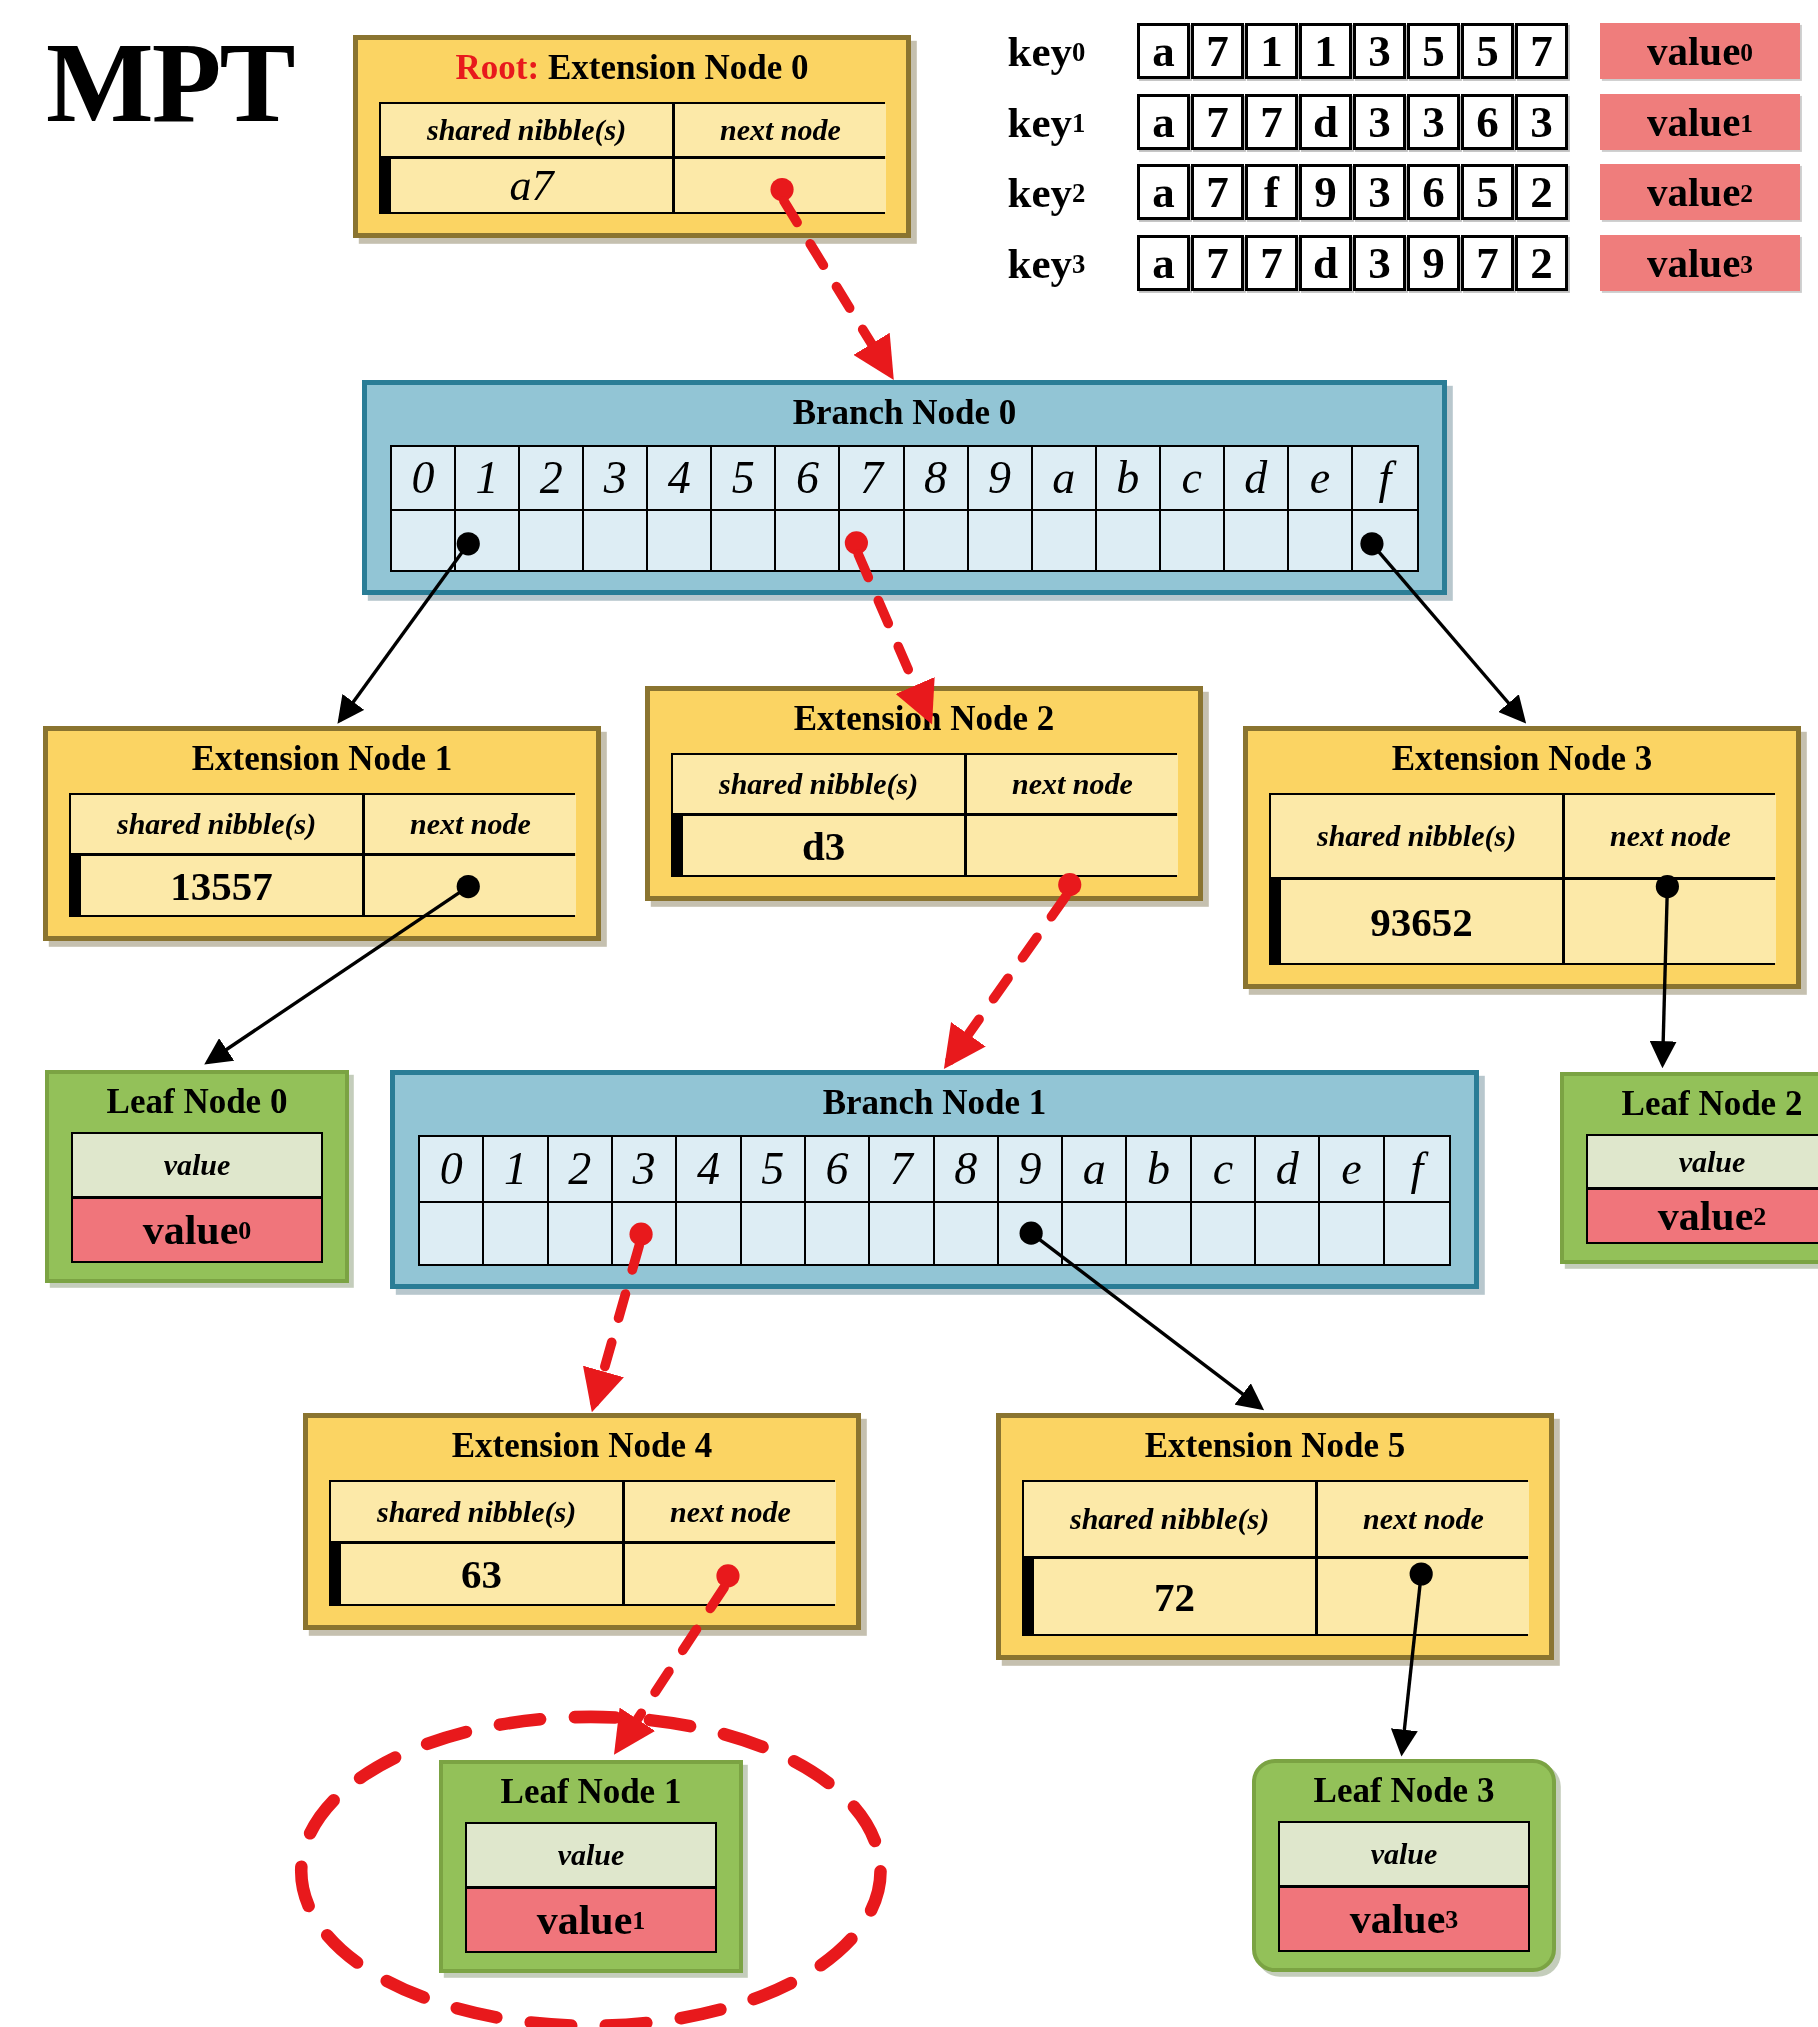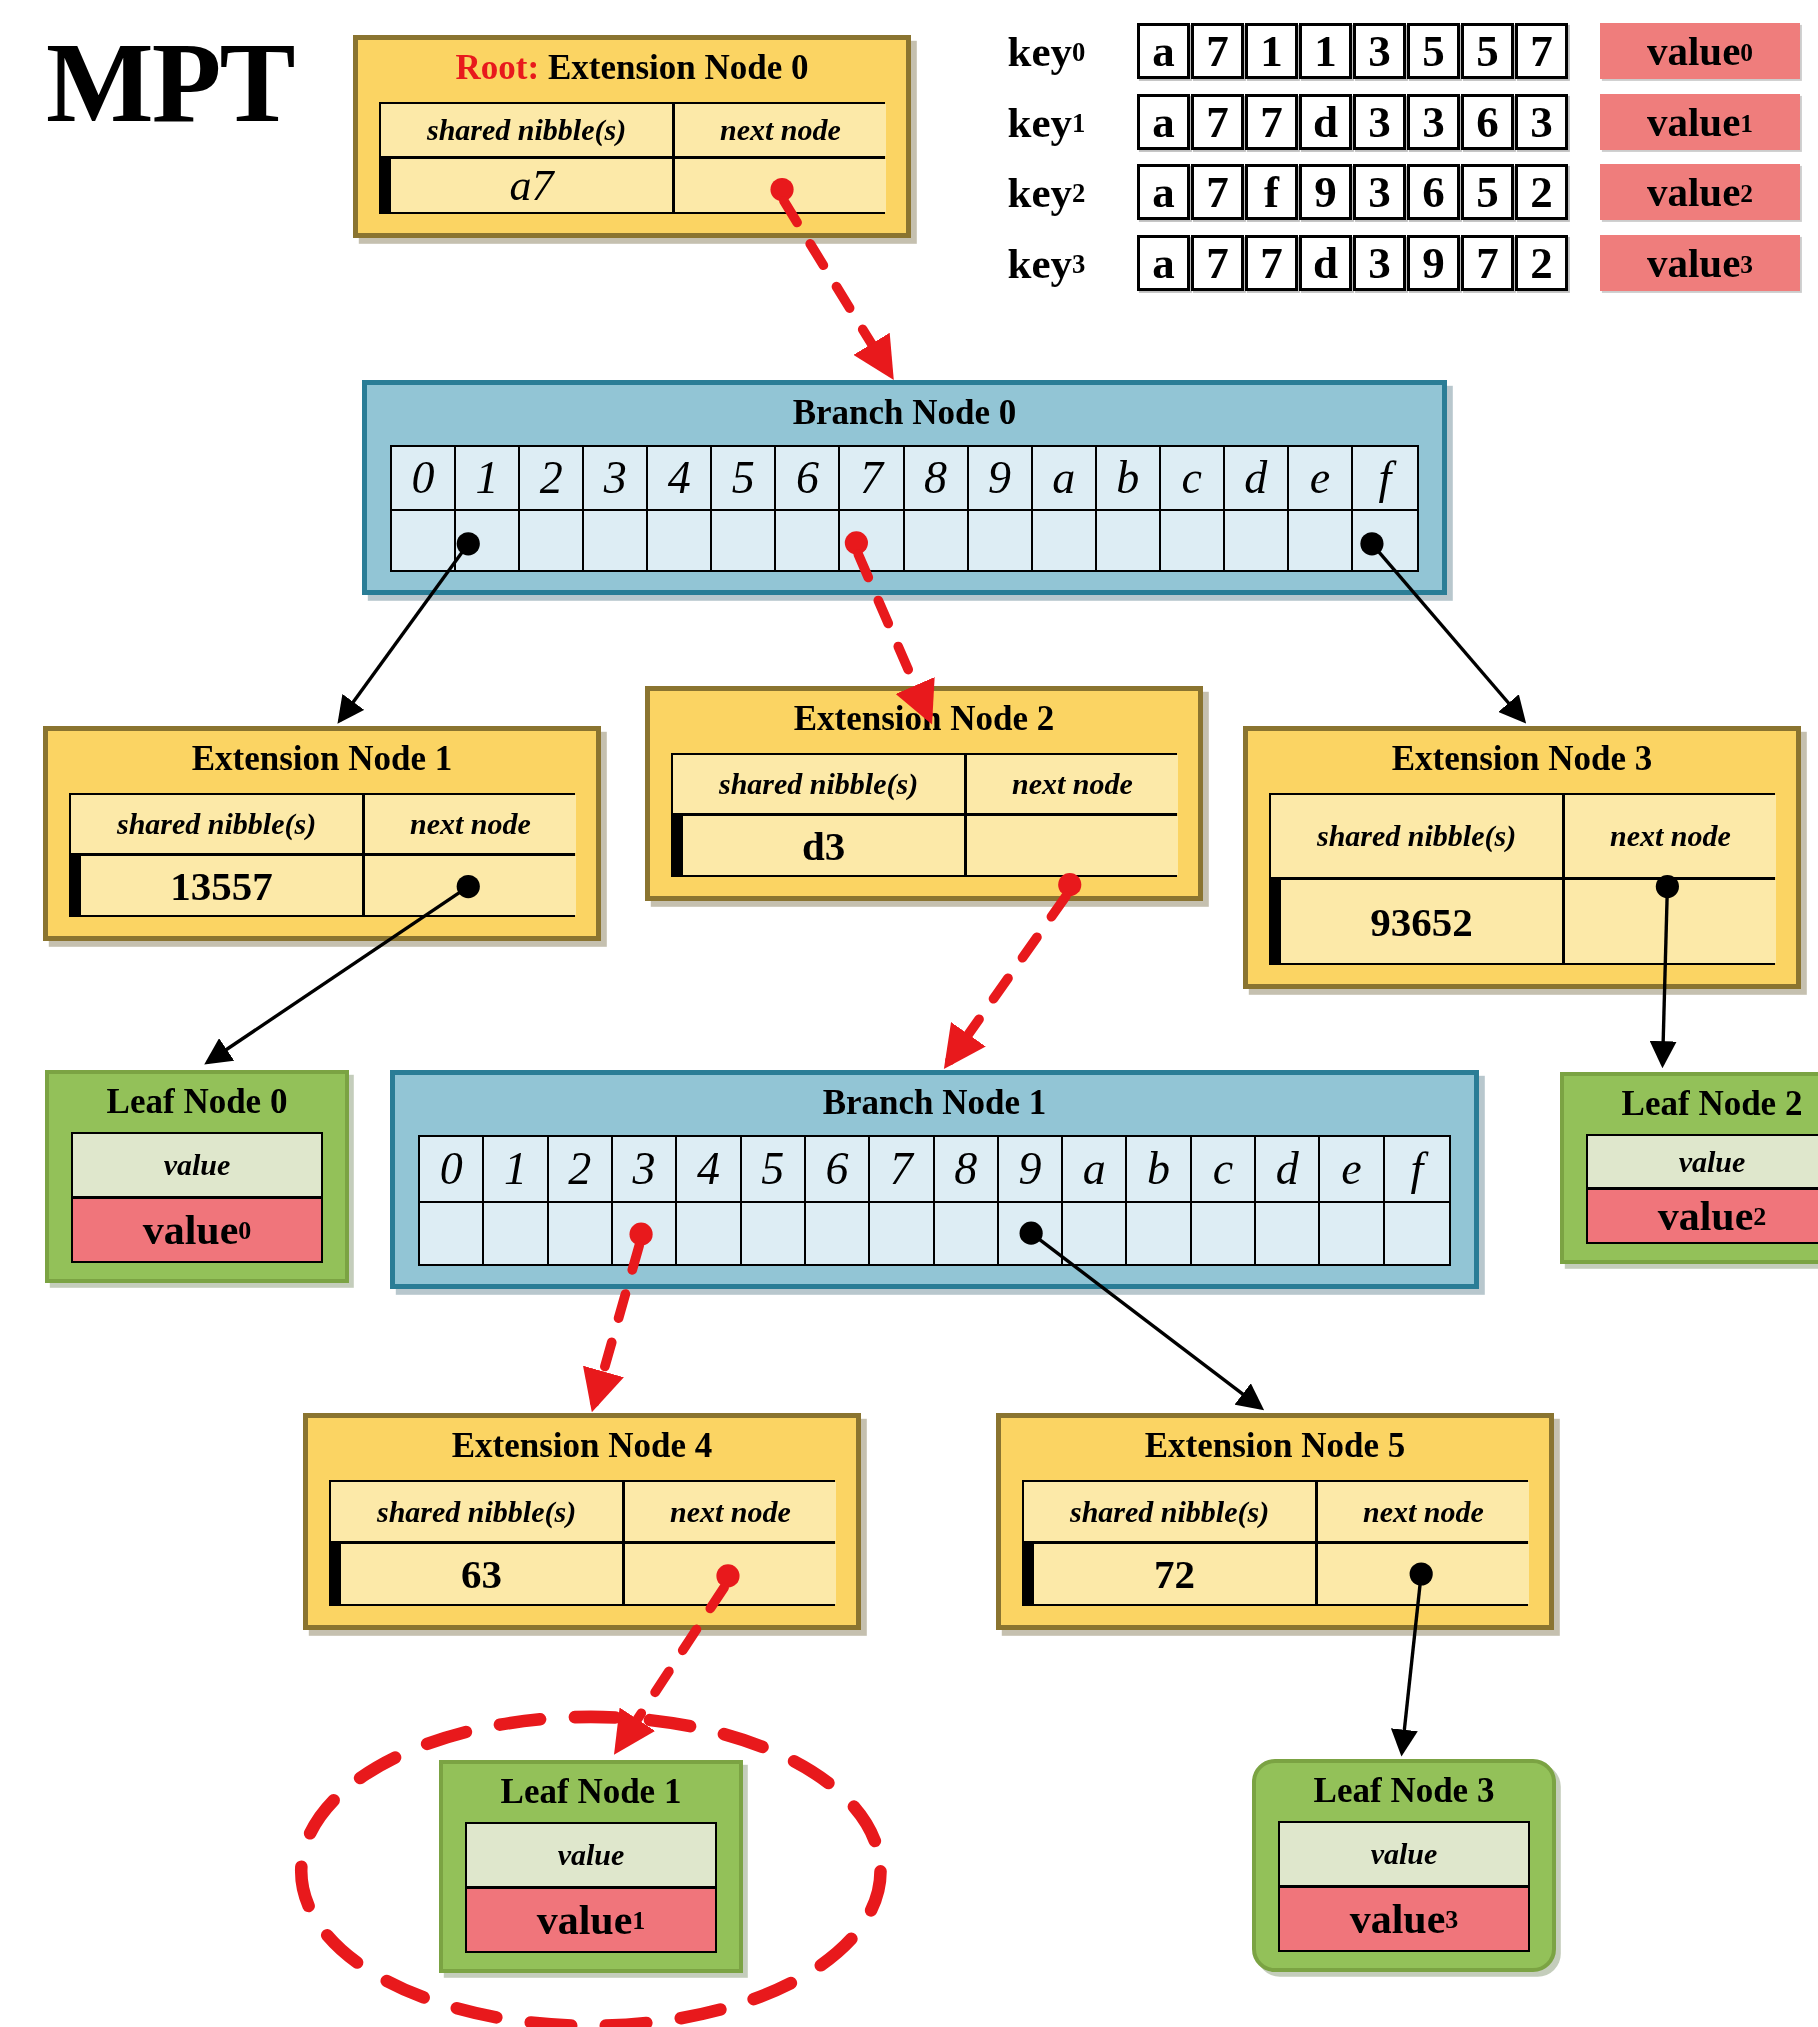--- a/index.html
+++ b/index.html
@@ -405,21 +405,21 @@
 
   <div class="ext-node" style="left:303px;top:1413px;width:558px;height:217px;">
     <div class="node-title">Extension Node 4</div>
     <div class="ext-table">
       <div class="ext-cell ext-head">shared nibble(s)</div>
       <div class="ext-cell ext-head">next node</div>
       <div class="ext-cell ext-val">63</div>
       <div class="ext-cell"></div>
     </div>
   </div>
-  <div class="ext-node" style="left:996px;top:1413px;width:558px;height:217px;">
+  <div class="ext-node" style="left:996px;top:1413px;width:558px;height:247px;">
     <div class="node-title">Extension Node 5</div>
     <div class="ext-table">
       <div class="ext-cell ext-head">shared nibble(s)</div>
       <div class="ext-cell ext-head">next node</div>
       <div class="ext-cell ext-val">72</div>
       <div class="ext-cell"></div>
     </div>
   </div>
 
   <div class="leaf-node" style="left:439px;top:1760px;width:304px;height:213px;">

